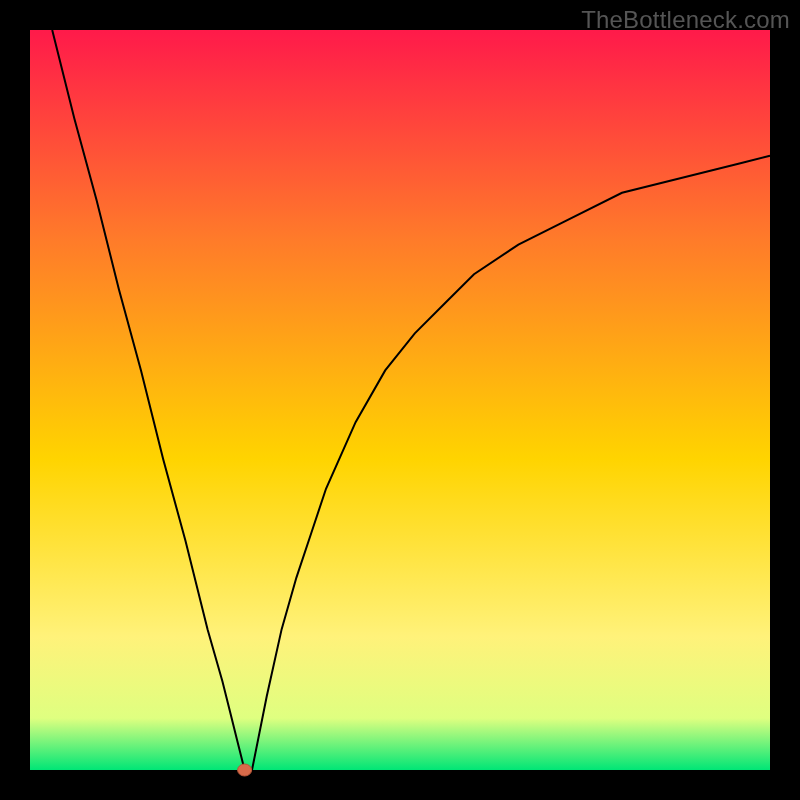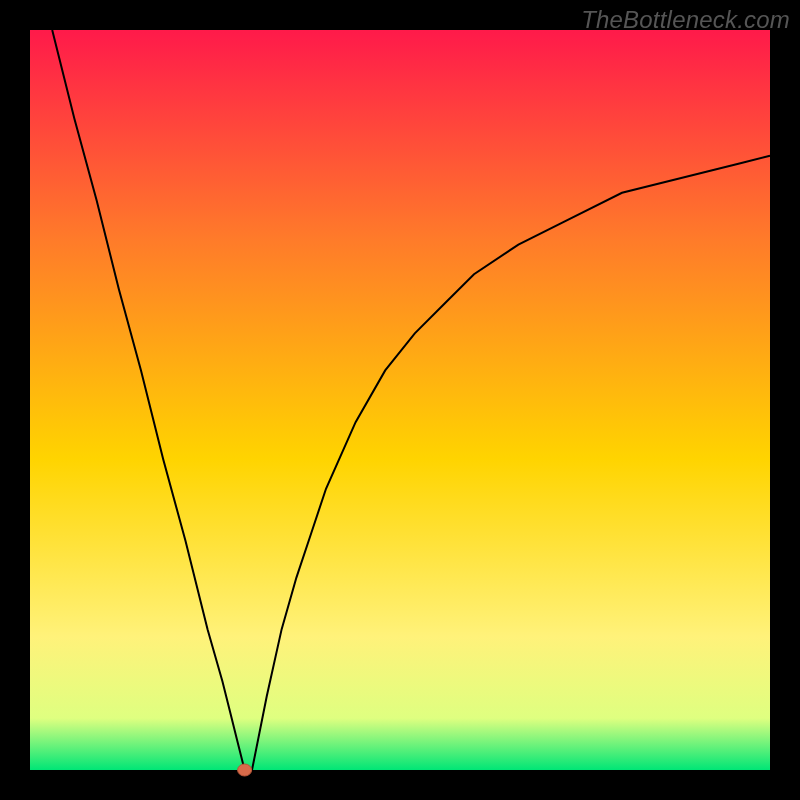--- a/index.html
+++ b/index.html
@@ -7,21 +7,20 @@
     padding: 0;
     width: 800px;
     height: 800px;
     background: #ffffff;
     font-family: Arial, Helvetica, sans-serif;
   }
   .container {
     position: relative;
     width: 800px;
     height: 800px;
-    font-style: italic;
   }
   .watermark {
     position: absolute;
     top: 6px;
     right: 10px;
     font-size: 24px;
     font-weight: 400;
     color: #555555;
     letter-spacing: 0.2px;
     z-index: 10;

